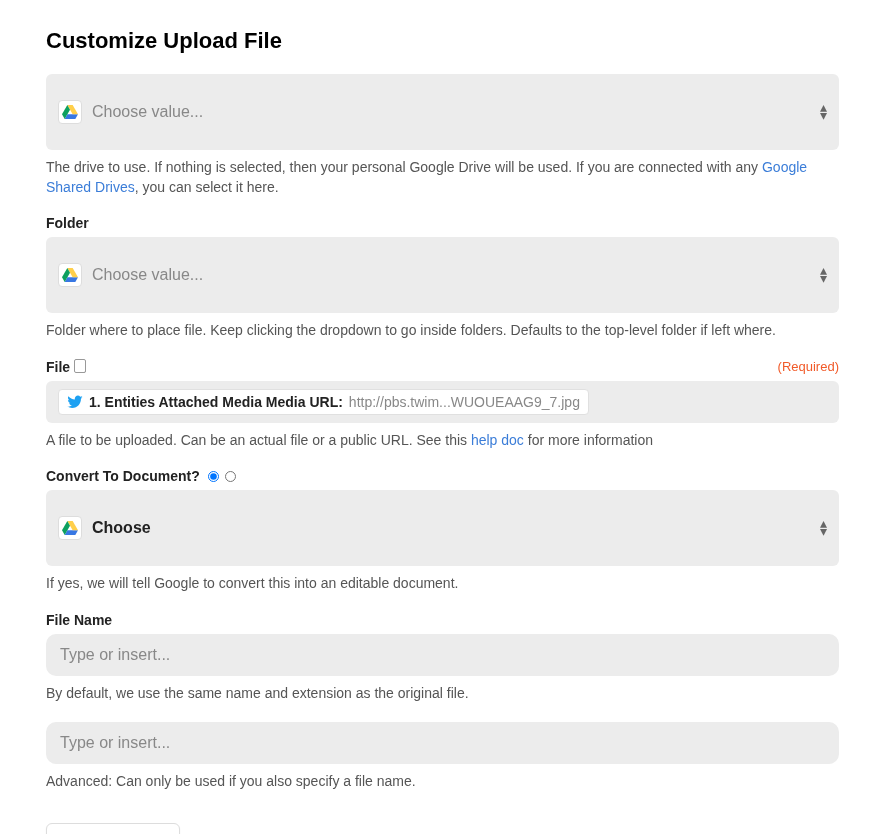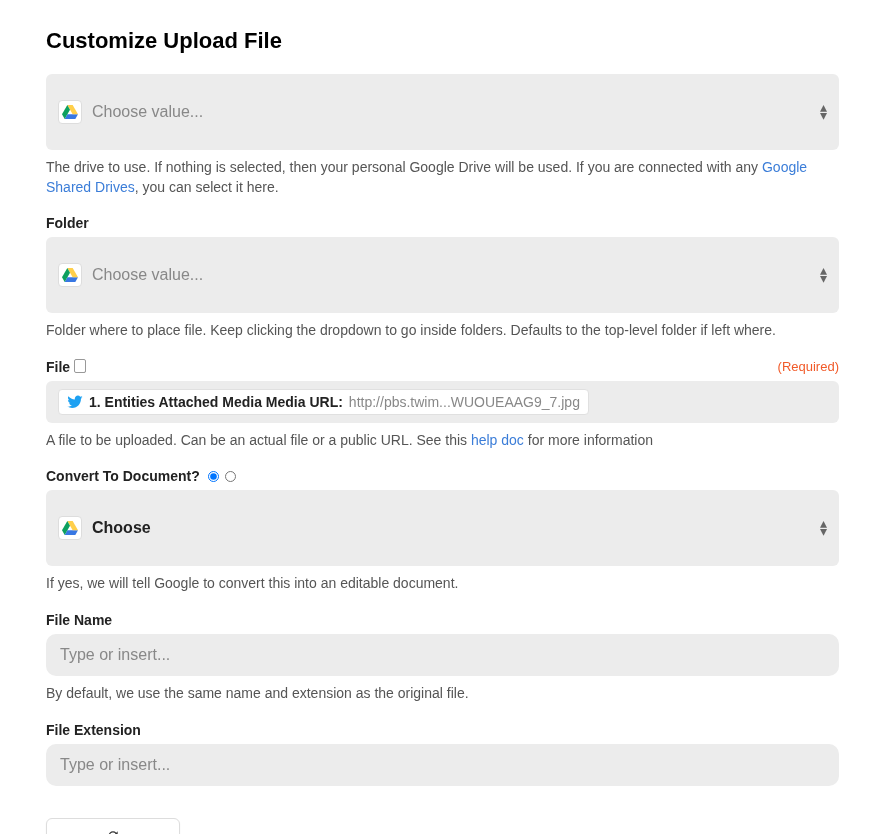--- a/index.html
+++ b/index.html
@@ -270,22 +270,22 @@
 
 
 <div class="field">
   <div class="field-label">File Name</div>
   <input class="text-input" type="text" placeholder="Type or insert..." style="">
   <div class="help">By default, we use the same name and extension as the original file.</div>
 </div>
 
 
 <div class="field">
-  <div class="field-label">File Extension</div>
   <input class="text-input" type="text" placeholder="Type or insert..." style="">
+  <div class="help">Advanced: Can only be used if you also specify a file name.</div>
 </div>
 
 <button class="refresh-btn">
   <svg viewBox="0 0 24 24">
       <path fill="#333" d="M17.65 6.35A7.95 7.95 0 0012 4a8 8 0 108 8h-2a6 6 0 11-1.76-4.24L13 11h7V4l-2.35 2.35z"></path>
     </svg>
   <span>Refresh Fields</span>
 </button>
 
 

